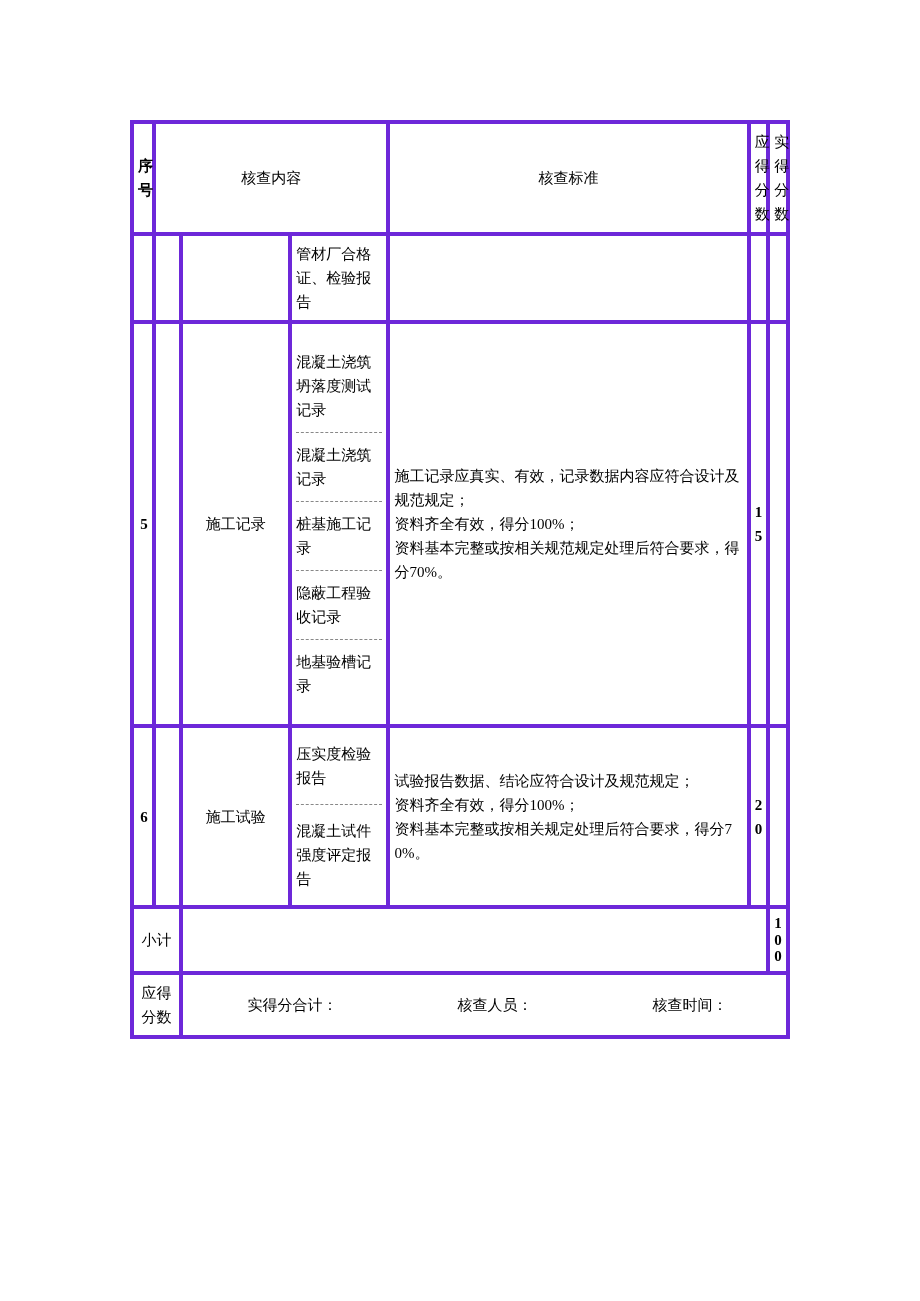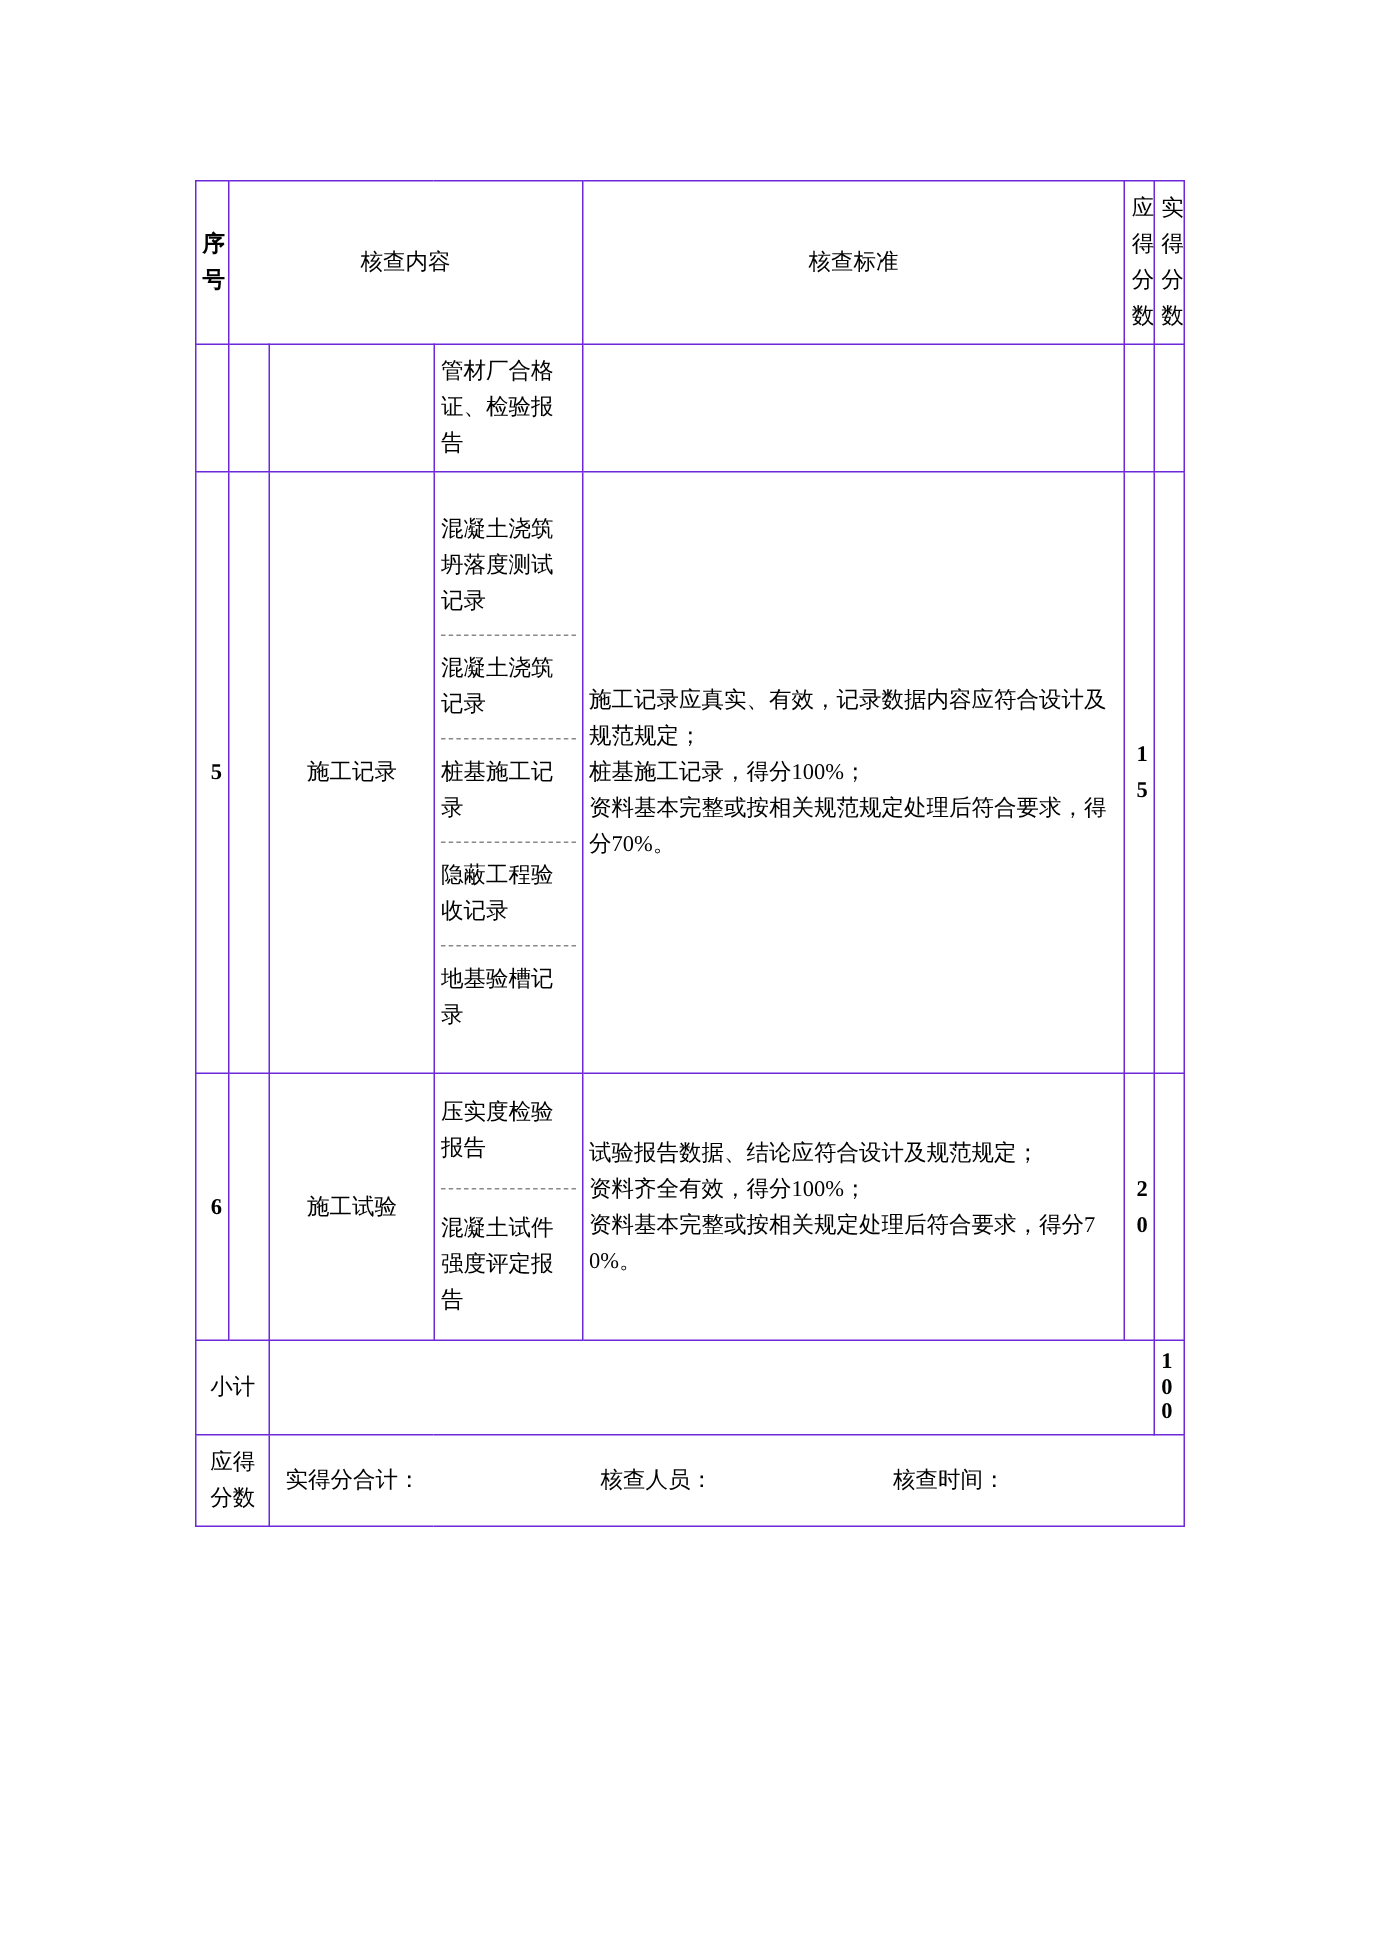--- a/index.html
+++ b/index.html
@@ -16,21 +16,21 @@
     position: relative;
     box-sizing: border-box;
     padding: 120px 130px 0 130px;
   }
   table {
     border-collapse: collapse;
     width: 100%;
     table-layout: fixed;
   }
   td {
-    border: 1px solid #6d28d9;
+    border: 4px solid #6d28d9;
     padding: 6px 4px;
     vertical-align: middle;
     word-break: break-all;
     line-height: 1.6;
   }
   .center { text-align: center; }
   .left { text-align: left; }
   .bold { font-weight: bold; text-align: right; }
   .sub-items div {
     border-bottom: 1px dashed #888;
@@ -38,21 +38,21 @@
   }
   .sub-items div:last-child { border-bottom: none; }
   .sub-items-a div {
     border-bottom: 1px dashed #888;
     padding: 14px 0 14px 0;
   }
   .sub-items-a div:last-child { border-bottom: none; }
   .footer-row td { height: 40px; }
   .footer-flex {
     display: flex;
-    justify-content: flex-start;
+    justify-content: center;
     gap: 120px;
     padding-left: 6px;
   }
   .subtotal-num {
     font-weight: bold;
     line-height: 1.1;
     margin-left: 45px;
   }
 </style>
 </head>
@@ -96,21 +96,21 @@
       <td class="left" style="padding:16px 4px;">
         <div class="sub-items">
           <div>混凝土浇筑坍落度测试记录</div>
           <div>混凝土浇筑记录</div>
           <div>桩基施工记录</div>
           <div>隐蔽工程验收记录</div>
           <div>地基验槽记录</div>
         </div>
       </td>
       <td class="left" style="white-space:pre-line;">施工记录应真实、有效，记录数据内容应符合设计及规范规定；
-桩基施工记录，得分100%；
+资料齐全有效，得分100%；
 资料基本完整或按相关规范规定处理后符合要求，得分70%。</td>
       <td class="bold">15</td>
       <td></td>
     </tr>
 
     <tr>
       <td class="bold">6</td>
       <td></td>
       <td class="center">施工试验</td>
       <td class="left" style="padding:0 4px;">

